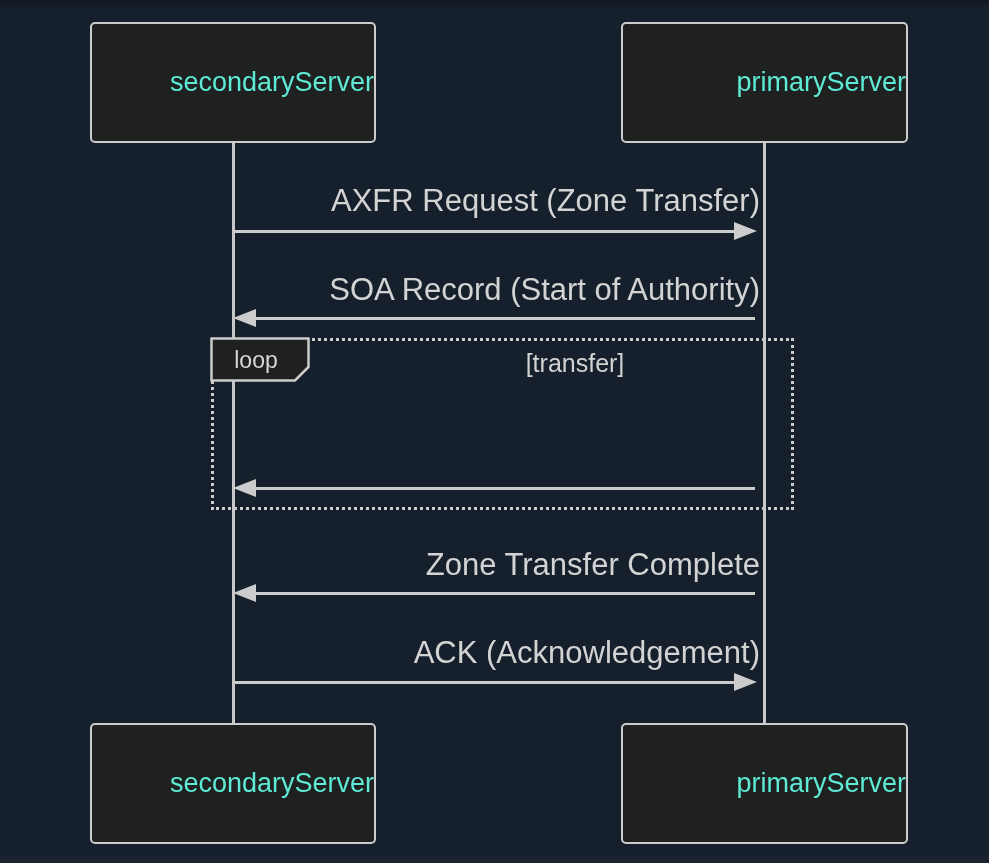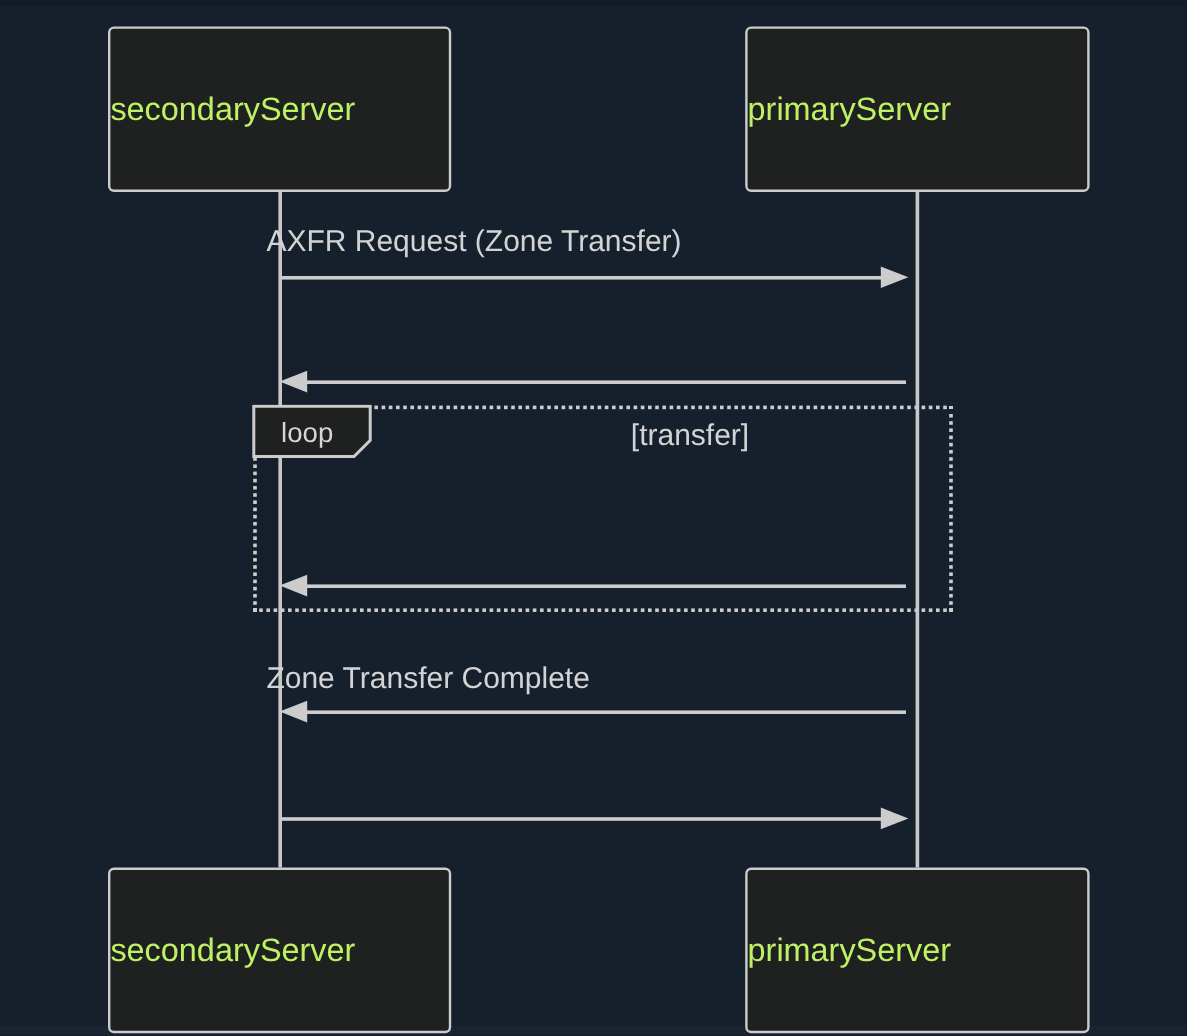--- a/index.html
+++ b/index.html
@@ -18,49 +18,49 @@
   .strip-top {
     position: absolute; left: 0; top: 0; width: 100%; height: 5px;
     background: #121a25;
   }
   .strip-bottom {
     position: absolute; left: 0; bottom: 0; width: 100%; height: 8px;
     background: #1b2330;
   }
   .actor-box {
     position: absolute;
-    width: 286px; height: 138px;
+    width: 286px; height: 121px;
     background: #1f2020;
     border: 2px solid #cccccc;
     border-radius: 5px;
     box-sizing: border-box;
-    display: flex; align-items: center; justify-content: flex-start;
-    color: #bef264;
+    display: flex; align-items: center; justify-content: flex-end;
+    color: #5eead4;
     font-size: 27px;
   }
   .pos-top-left     { left: 90px;  top: 22px; }
   .pos-top-right    { left: 621px; top: 22px; width: 287px; }
   .pos-bottom-left  { left: 90px;  top: 723px; }
   .pos-bottom-right { left: 621px; top: 723px; width: 287px; }
 
   .lifeline {
     position: absolute;
     top: 143px;
     width: 3px; height: 580px;
     background: #c8c8c8;
   }
   .ll-secondary { left: 232px; }
   .ll-primary   { left: 763px; }
 
   .msg-label {
     position: absolute;
-    left: 222px; width: 520px;
-    text-align: left;
+    left: 240px; width: 520px;
+    text-align: right;
     color: #d3d3d3;
-    font-size: 25px;
+    font-size: 31px;
     line-height: 30px;
   }
   .lbl-1 { top: 186px; }
   .lbl-2 { top: 275px; }
   .lbl-3 { top: 447px; }
   .lbl-4 { top: 550px; }
   .lbl-5 { top: 638px; }
 
   .msg-line {
     position: absolute;
@@ -135,37 +135,39 @@
     <span>secondaryServer</span>
   </div>
   <div class="actor-box pos-top-right">
     <span>primaryServer</span>
   </div>
 
   <div class="msg-label lbl-1">AXFR Request (Zone Transfer)</div>
   <div class="msg-line line-right line-1"></div>
   <div class="arrowhead head-right head-1"></div>
 
+  <div class="msg-label lbl-2">SOA Record (Start of Authority)</div>
   <div class="msg-line line-left line-2"></div>
   <div class="arrowhead head-left head-2"></div>
 
   <div class="loop-frame"></div>
   <svg class="loop-tag-svg" width="101" height="46">
     <polygon points="1.5,1.5 98.5,1.5 98.5,30 85,43.5 1.5,43.5" fill="#1f2020" stroke="#cccccc" stroke-width="2.5"></polygon>
   </svg>
   <div class="loop-tag-text">loop</div>
   <div class="loop-condition">[transfer]</div>
 
   <div class="msg-line line-left line-3"></div>
   <div class="arrowhead head-left head-3"></div>
 
   <div class="msg-label lbl-4">Zone Transfer Complete</div>
   <div class="msg-line line-left line-4"></div>
   <div class="arrowhead head-left head-4"></div>
 
+  <div class="msg-label lbl-5">ACK (Acknowledgement)</div>
   <div class="msg-line line-right line-5"></div>
   <div class="arrowhead head-right head-5"></div>
 
   <div class="actor-box pos-bottom-left">
     <span>secondaryServer</span>
   </div>
   <div class="actor-box pos-bottom-right">
     <span>primaryServer</span>
   </div>
 

